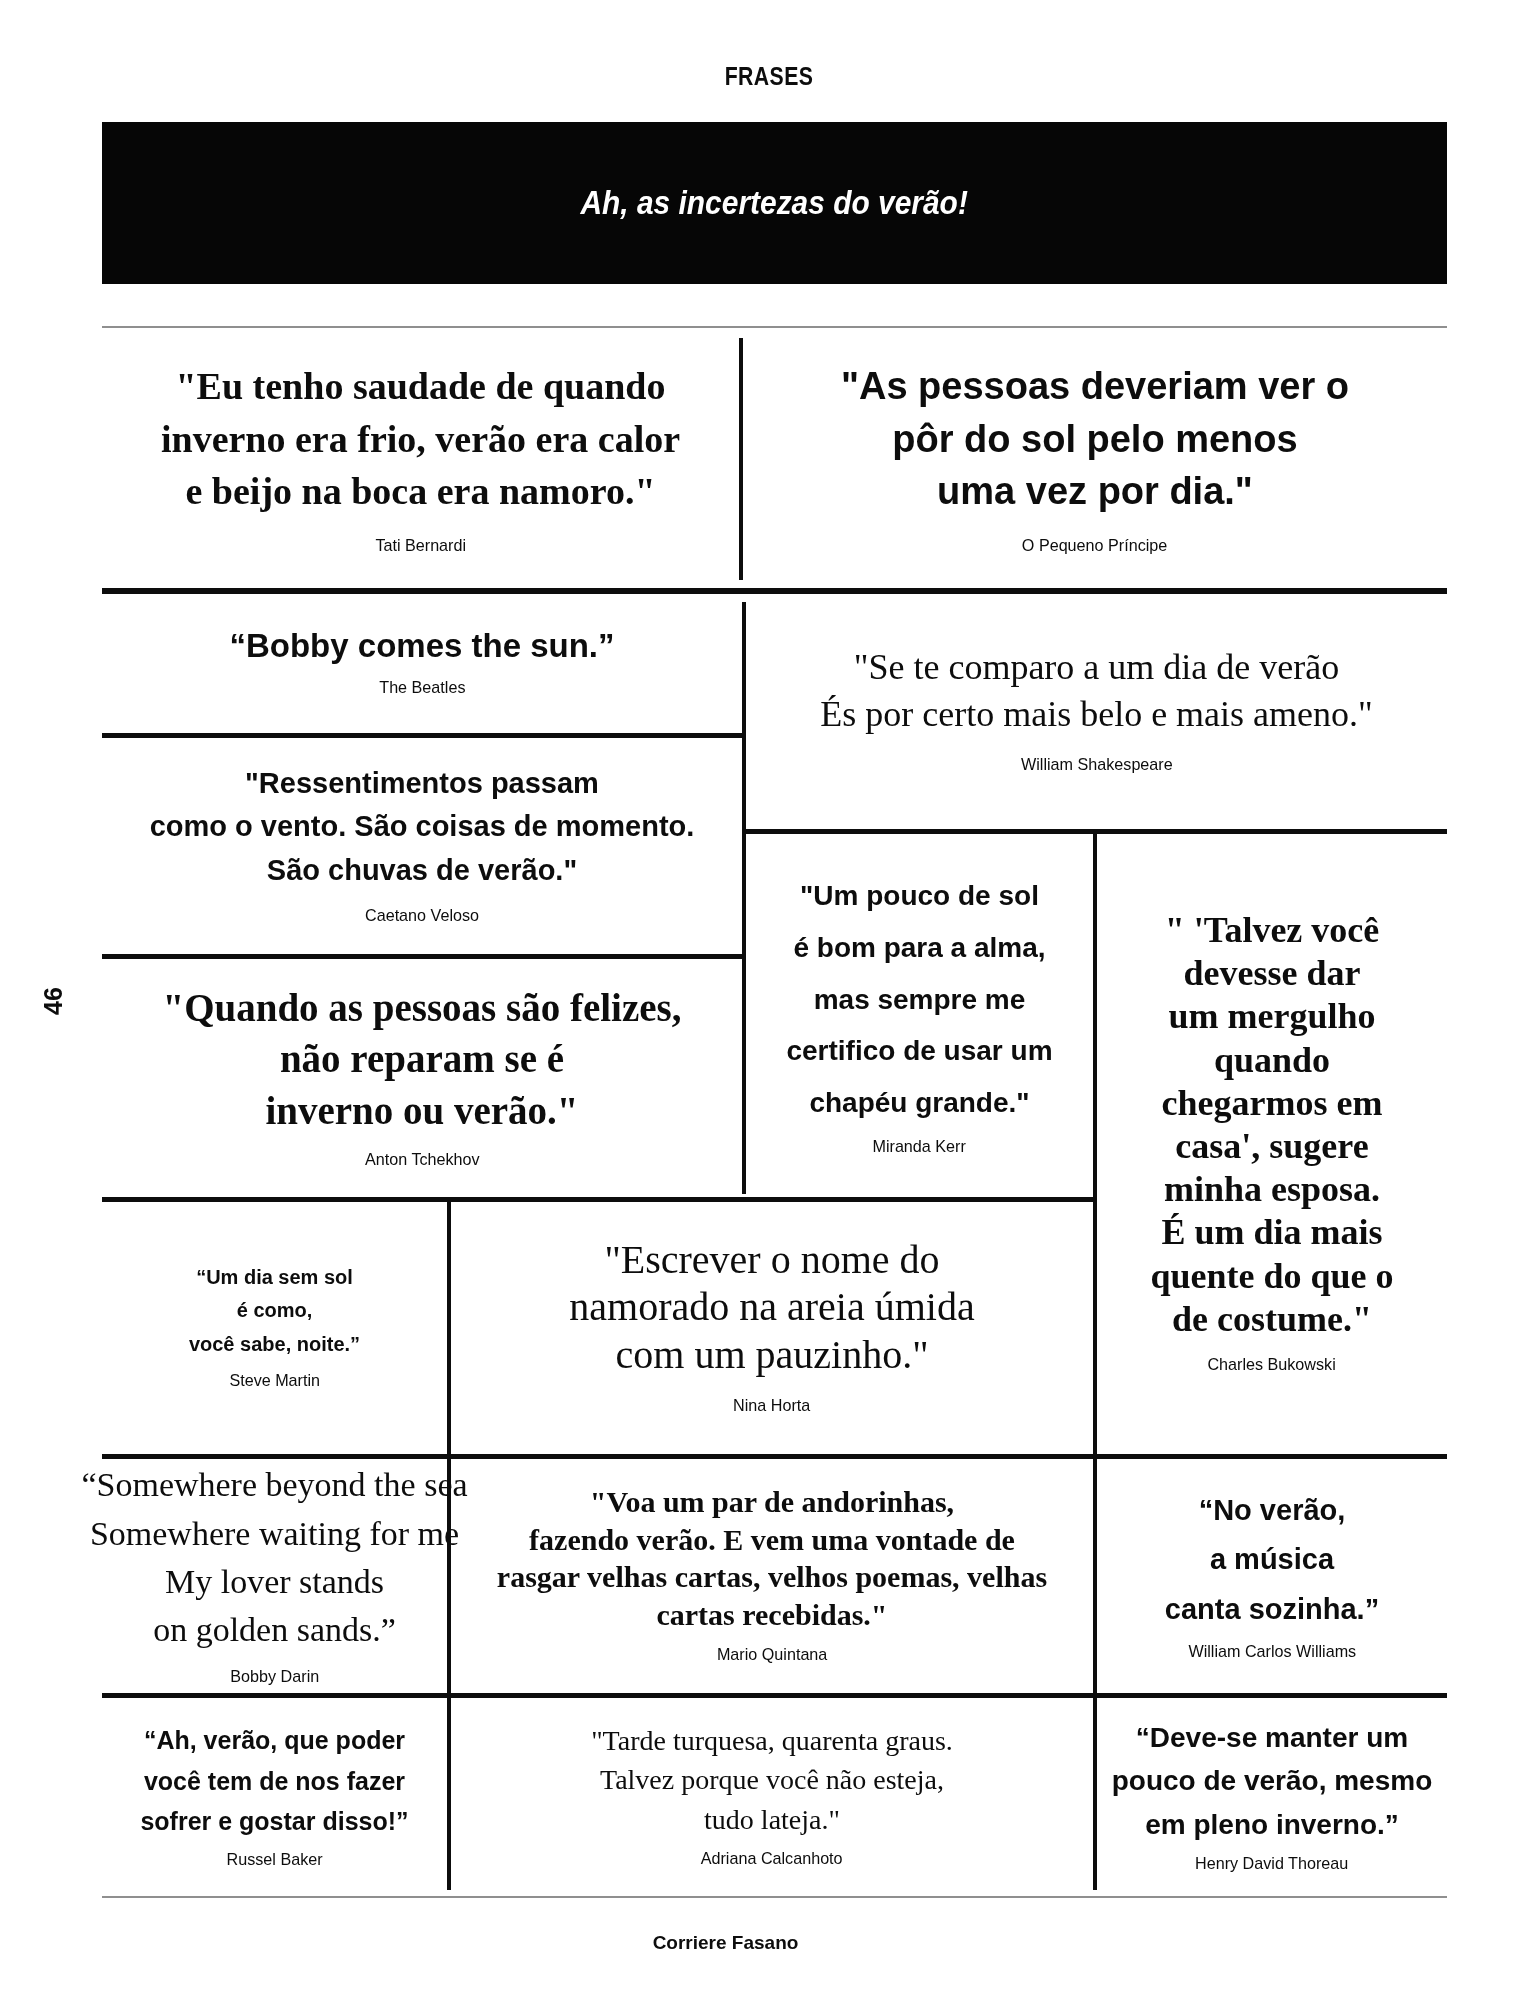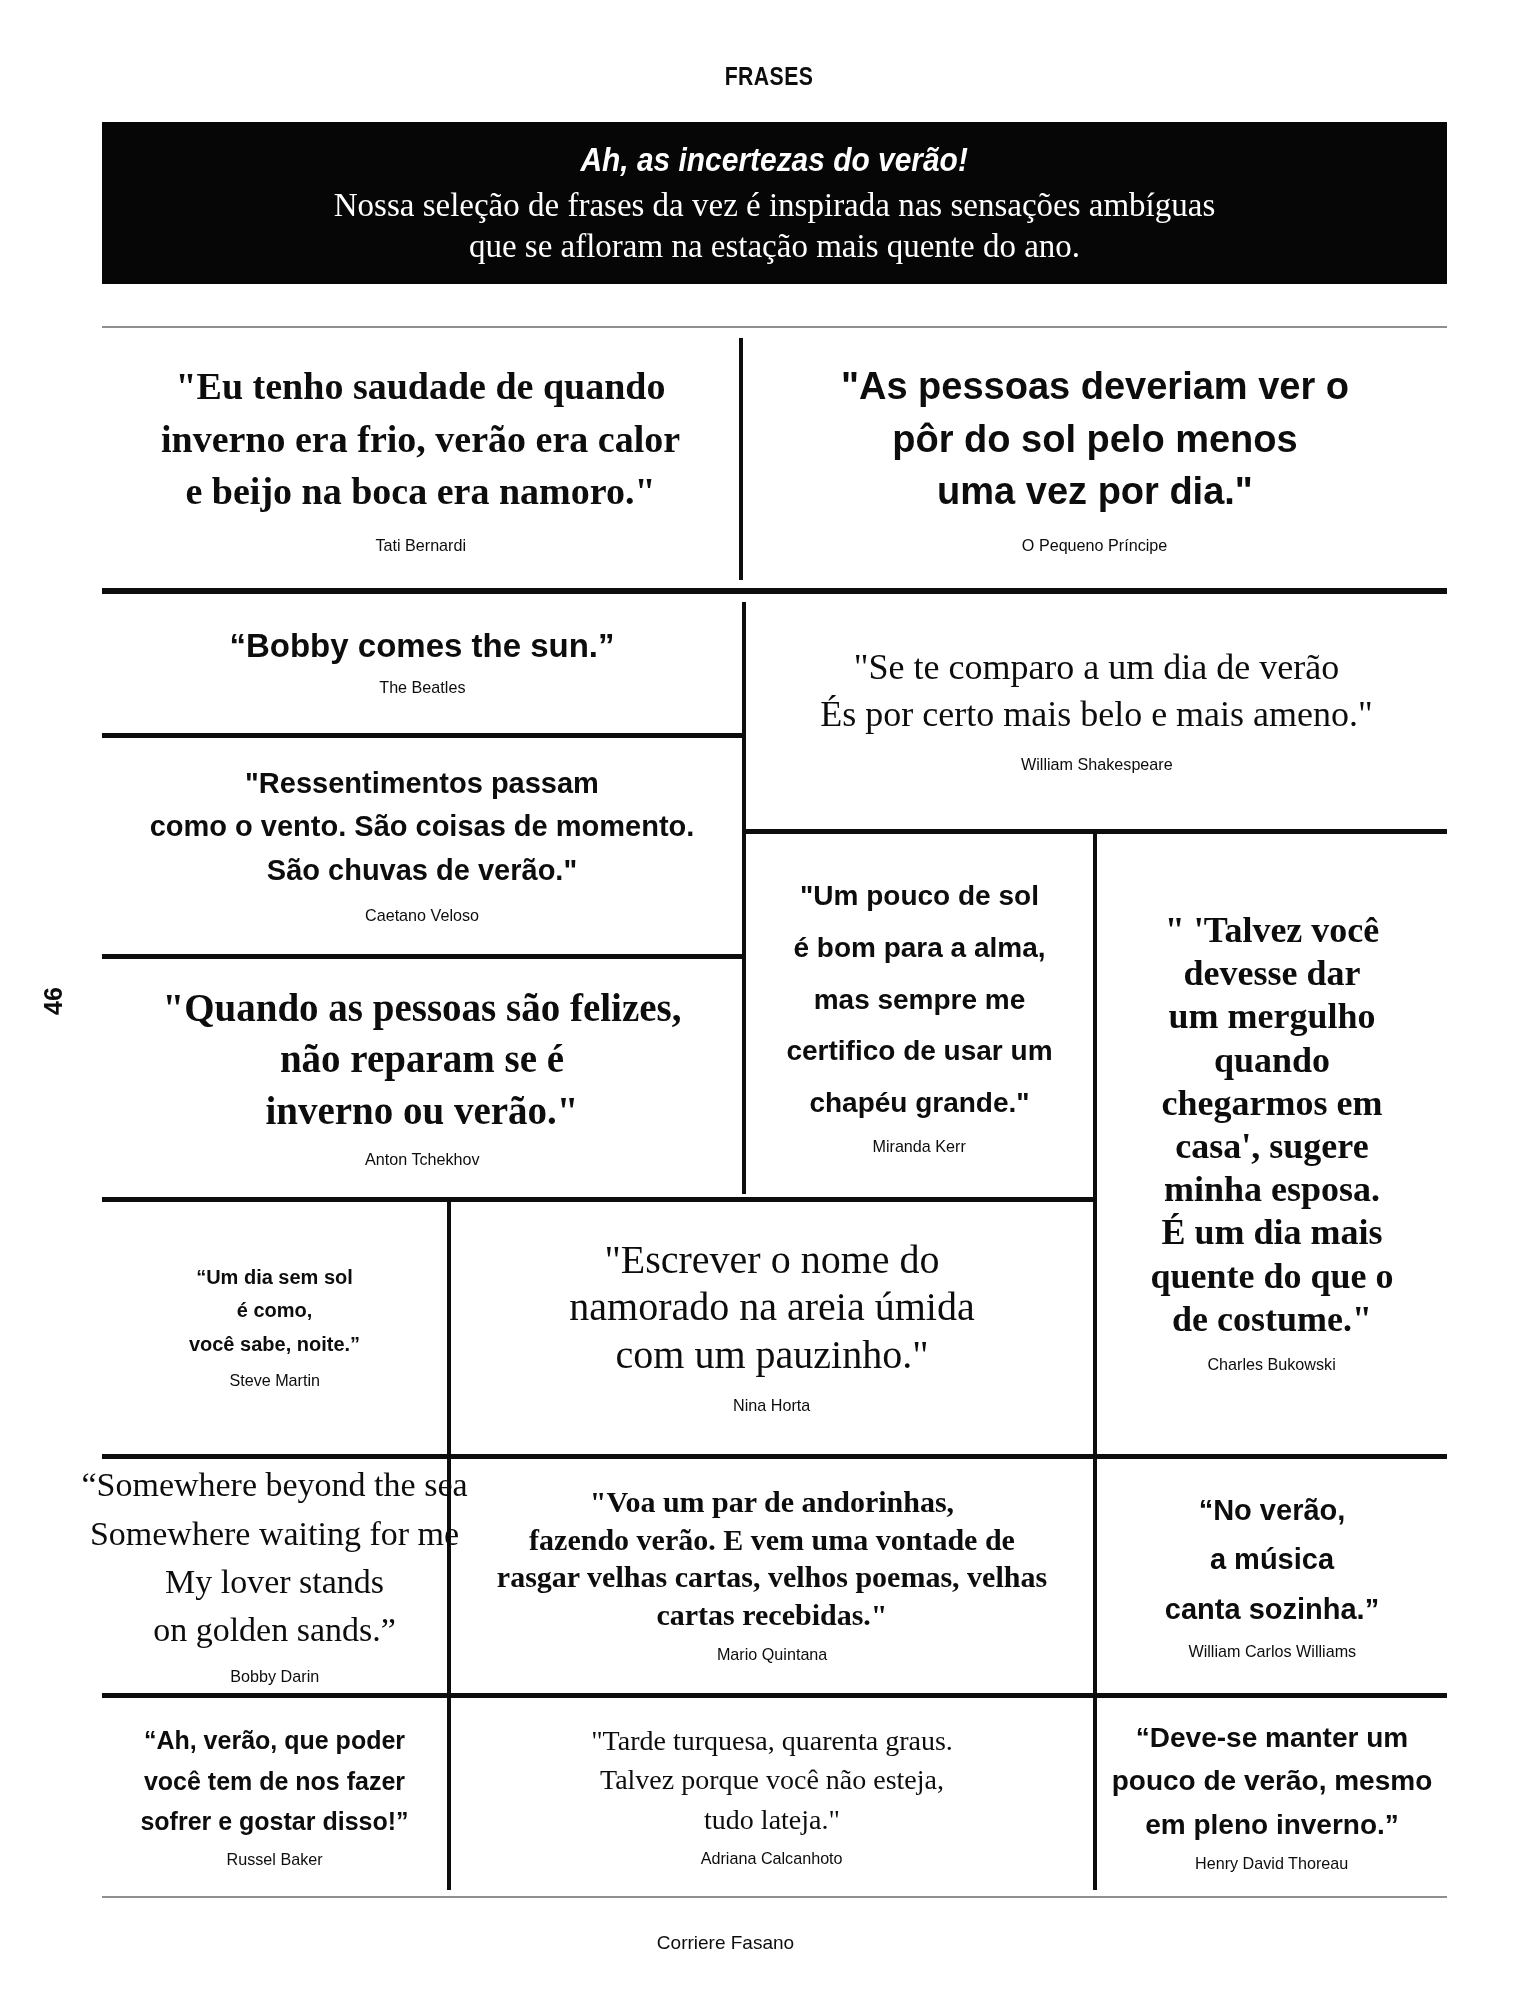--- a/index.html
+++ b/index.html
@@ -48,33 +48,32 @@
     font-size:17px;font-weight:normal;margin-top:18px;
     transform:scaleX(.95);white-space:nowrap;
   }
   .folio{
     position:absolute;left:24px;top:986px;width:60px;height:30px;
     font-weight:bold;font-size:25px;text-align:center;
     transform:rotate(-90deg);
   }
   .footer{
     position:absolute;left:0;top:1932px;width:1451px;
-    text-align:center;font-weight:normal;font-size:19px;
+    text-align:center;font-weight:bold;font-size:19px;
   }
 </style>
 </head>
 <body>
 
 <div id="page">
 
   <div class="kicker">FRASES</div>
 
   <div class="banner">
     <div class="banner-title">Ah, as incertezas do verão!</div>
-    <div class="banner-sub">Nossa seleção de frases da vez é inspirada nas sensações ambíguas<br>que se afloram na estação mais quente do ano.</div>
   </div>
 
   <div class="hline hair" style="left:102px;top:326px;width:1345px"></div>
   <div class="hline" style="left:102px;top:588px;width:1345px;height:6px"></div>
   <div class="hline" style="left:102px;top:733px;width:642px"></div>
   <div class="hline" style="left:102px;top:954px;width:642px"></div>
   <div class="hline" style="left:744px;top:829px;width:703px"></div>
   <div class="hline" style="left:102px;top:1197px;width:991px"></div>
   <div class="hline" style="left:102px;top:1454px;width:1345px"></div>
   <div class="hline" style="left:102px;top:1693px;width:1345px"></div>

